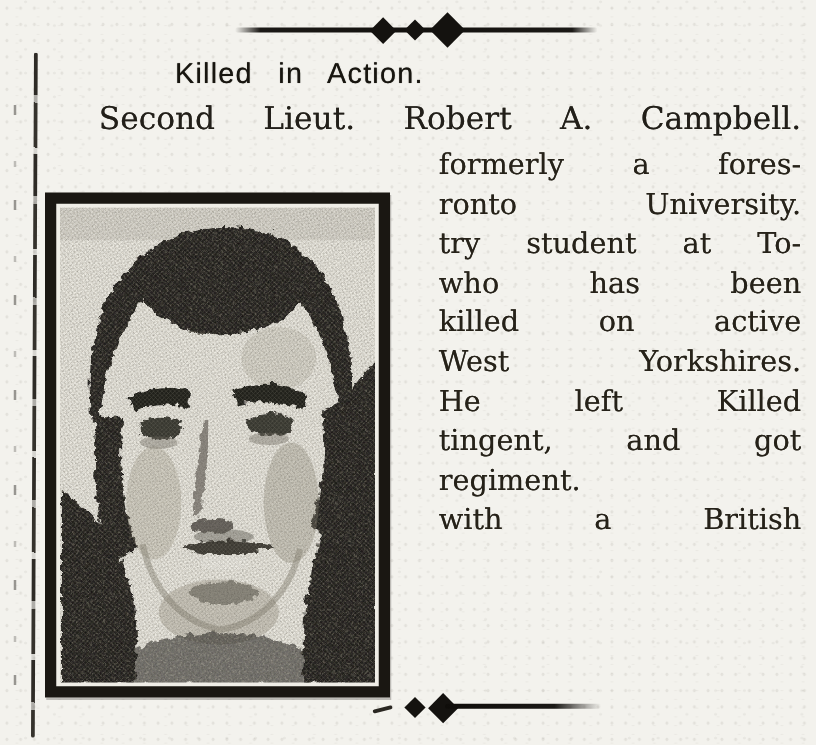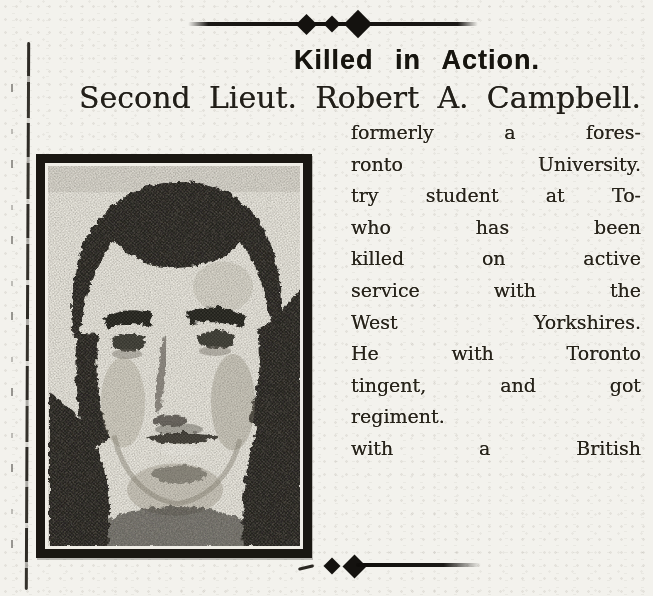--- a/index.html
+++ b/index.html
@@ -52,47 +52,47 @@
   .orn-bottom .d1{width:12px;height:12px;left:28px;top:4px;}
   .orn-bottom .d2{width:17px;height:17px;left:48px;top:1.5px;}
   .orn-bottom .orn-line{
     left:58px;top:7px;width:125px;height:4px;border-radius:2px;
     background:linear-gradient(90deg,#0f0d0a 0,#1b1916 70%, rgba(27,25,22,0) 100%);
   }
 
   
   .headline{
     position:absolute;left:140px;top:45px;width:400px;margin:0;
-    font-family:"Liberation Sans", sans-serif;font-weight:bold;
-    font-size:27px;letter-spacing:1px;word-spacing:13px;
-    text-align:right;color:#17150f;
+    font-family:"Liberation Sans", sans-serif;font-weight:normal;
+    font-size:23px;letter-spacing:1px;word-spacing:13px;
+    text-align:left;color:#17150f;
     text-shadow:0 0 .6px rgba(23,21,15,.85);
   }
   .byline{
     position:absolute;left:42px;top:80px;width:599px;
-    font-size:30px;color:#221f19;text-indent:37px;
+    font-size:25px;color:#221f19;text-indent:37px;
     text-align:justify;text-align-last:justify;
     text-shadow:0 0 .5px rgba(34,31,25,.8);
     white-space:nowrap;
     white-space:normal;
   }
 
   
   .photo{
     position:absolute;left:36px;top:154px;margin:0;
     width:276px;height:404px;box-sizing:border-box;
     border:9px solid #1a1712;background:#efede6;padding:3px;
     box-shadow:1px 2px 0 rgba(26,23,18,.25);
   }
   .photo svg{display:block;width:252px;height:380px;}
 
   
   .article{
     position:absolute;left:351px;top:117px;width:290px;
-    font-size:19px;line-height:31.6px;color:#262219;
+    font-size:23px;line-height:31.6px;color:#262219;
     text-shadow:0 0 .5px rgba(38,34,25,.75);
   }
   .jline{text-align:justify;text-align-last:justify;}
   .jline.last{text-align-last:left;}
 </style>
 </head>
 <body>
 
 <div class="page">
 
@@ -174,23 +174,22 @@
       <rect width="252" height="378" filter="url(#noiseF)" opacity="0.35"></rect>
     </svg>
   </figure>
 
   <div class="article">
     <div class="jline">formerly a fores-</div>
     <div class="jline">ronto University.</div>
     <div class="jline">try student at To-</div>
     <div class="jline">who has been</div>
     <div class="jline">killed on active</div>
-    <div class="jline">service with the</div>
     <div class="jline">West Yorkshires.</div>
-    <div class="jline">He with Toronto</div>
+    <div class="jline">He left Killed</div>
     <div class="jline">tingent, and got</div>
     <div class="jline last">regiment.</div>
     <div class="jline">with a British</div>
   </div>
 
   <div class="orn orn-bottom">
     <span class="tip"></span>
     <span class="diamond d1"></span>
     <span class="diamond d2"></span>
     <div class="orn-line"></div>

